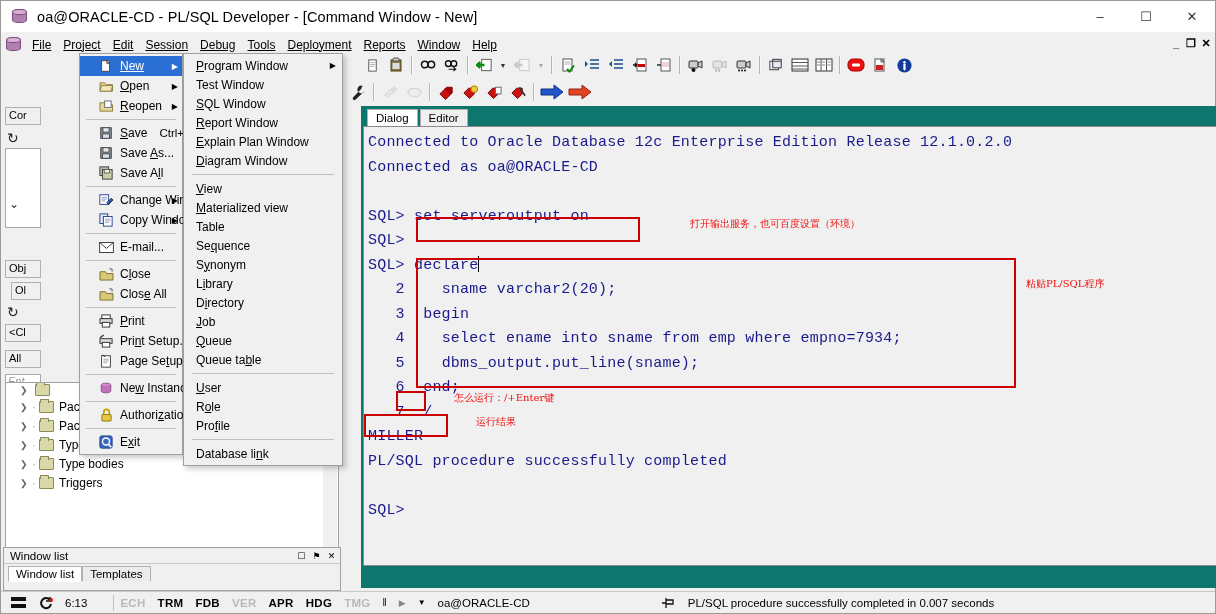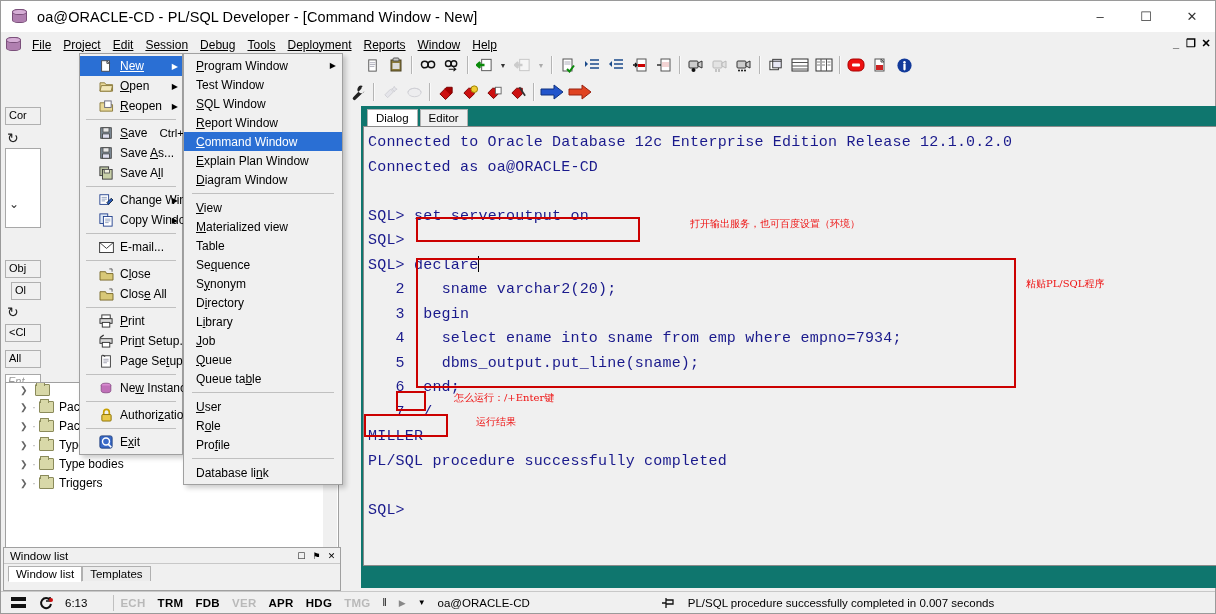--- a/index.html
+++ b/index.html
@@ -744,23 +744,20 @@
     </div>
     <div class="sm-item">
         <span>Test Window</span>
       </div>
     <div class="sm-item">
         <span><u>S</u>QL Window</span>
       </div>
     <div class="sm-item">
         <span><u>R</u>eport Window</span>
       </div>
-    <div class="sm-item sel">
-        <span><u>C</u>ommand Window</span>
-      </div>
     <div class="sm-item">
         <span><u>E</u>xplain Plan Window</span>
       </div>
     <div class="sm-item">
         <span><u>D</u>iagram Window</span>
       </div>
     <div class="sm-sep"></div>
     <div class="sm-item">
         <span><u>V</u>iew</span>
       </div>
@@ -770,24 +767,24 @@
     <div class="sm-item">
         <span>Table</span>
       </div>
     <div class="sm-item">
         <span>Se<u>q</u>uence</span>
       </div>
     <div class="sm-item">
         <span>S<u>y</u>nonym</span>
       </div>
     <div class="sm-item">
+        <span>L<u>i</u>brary</span>
+      </div>
+    <div class="sm-item">
         <span>D<u>i</u>rectory</span>
-      </div>
-    <div class="sm-item">
-        <span>L<u>i</u>brary</span>
       </div>
     <div class="sm-item">
         <span><u>J</u>ob</span>
       </div>
     <div class="sm-item">
         <span><u>Q</u>ueue</span>
       </div>
     <div class="sm-item">
         <span>Queue ta<u>b</u>le</span>
       </div>

